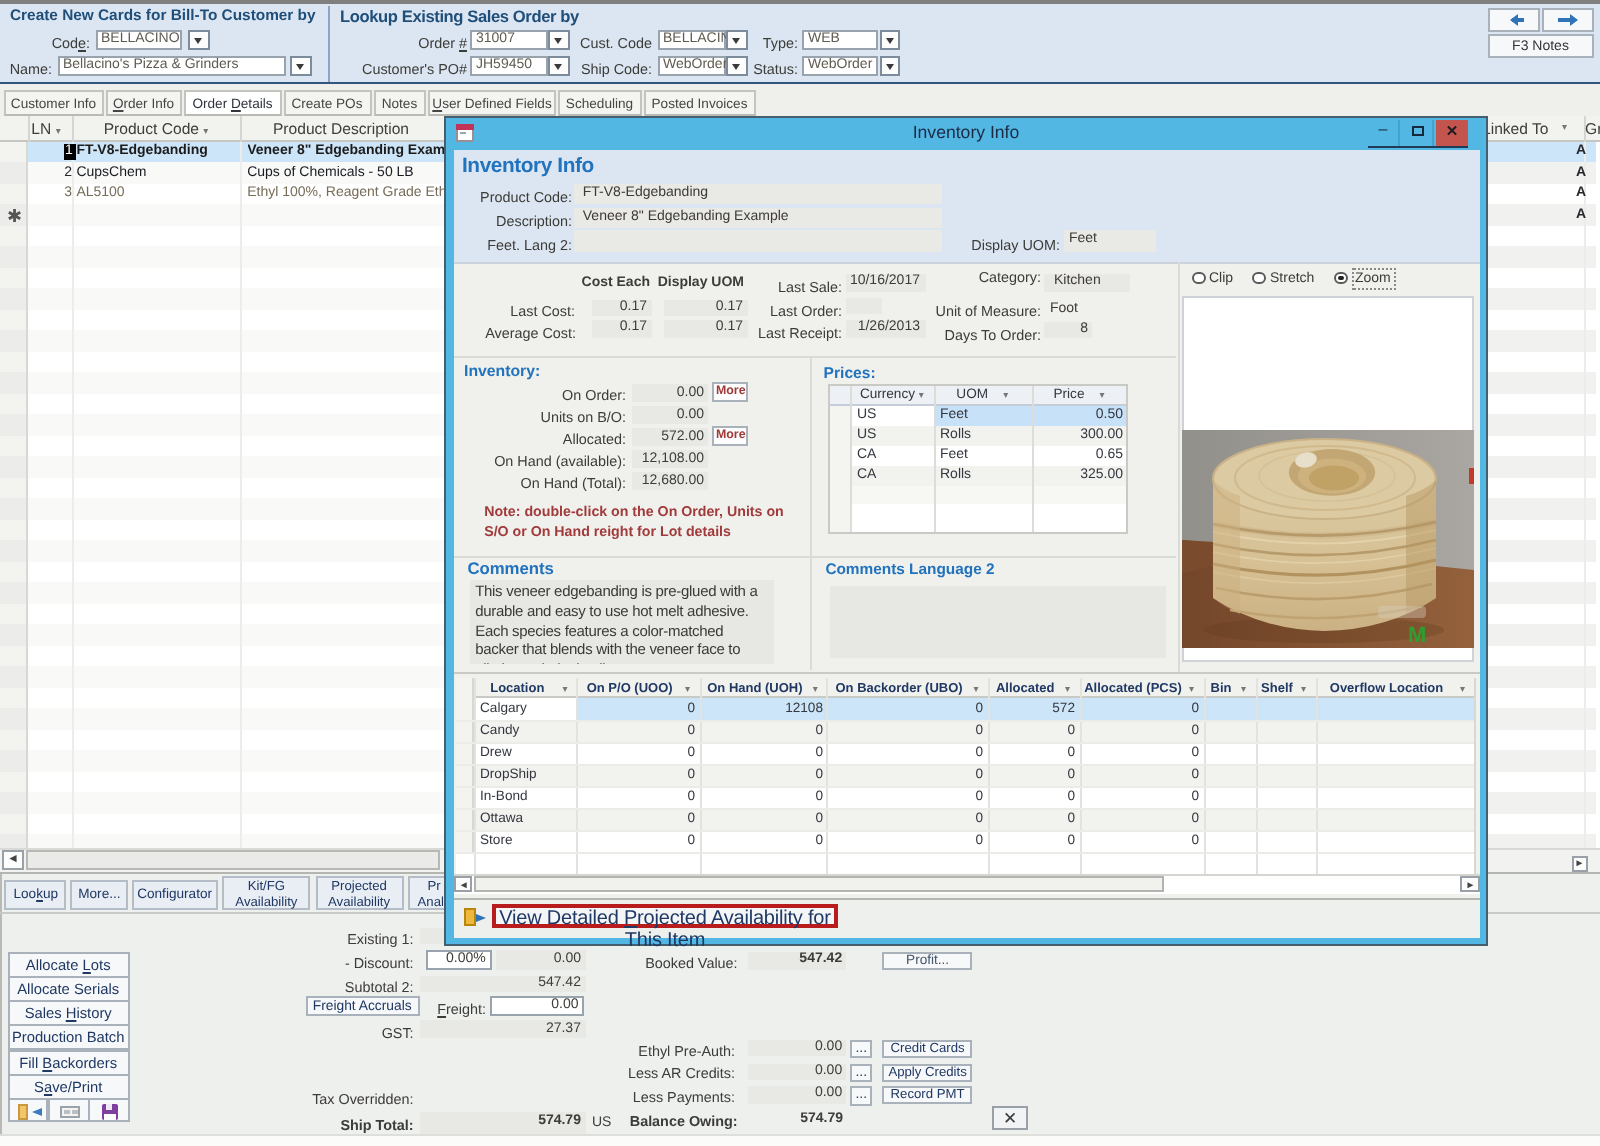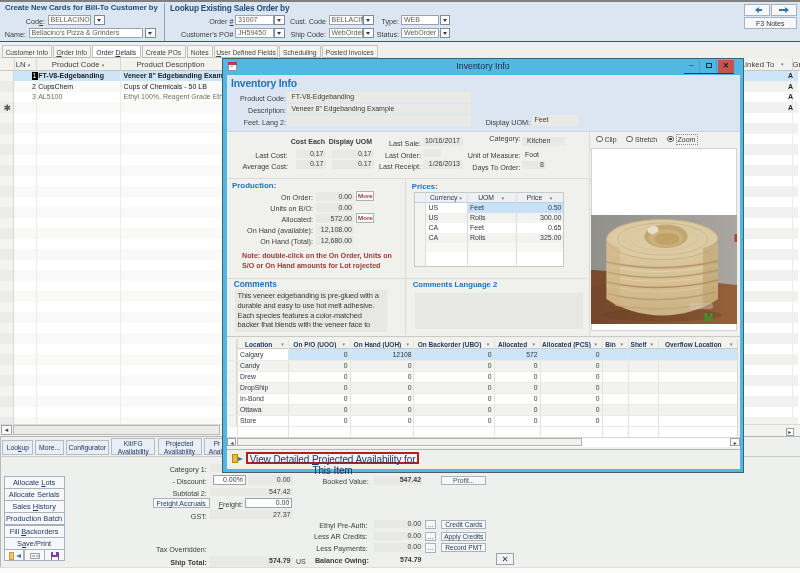--- a/index.html
+++ b/index.html
@@ -192,21 +192,21 @@
 
 <div class="ab" style="left:9px;top:551.5px;width:5px;height:8px;background:#f3c469;border:1px solid #c89a3c"></div>
 <div class="ab" style="left:13.5px;top:553.5px;width:0;height:0;border:2.5px solid transparent;border-right:5px solid #3a7abf"></div>
 <div class="ab" style="left:30px;top:552.5px;width:10px;height:6.5px;background:#f4f4f2;border:1px solid #9aa2aa"></div>
 <div class="ab" style="left:31.5px;top:554.5px;width:3px;height:2.5px;background:#b9bfc5"></div>
 <div class="ab" style="left:35.5px;top:554.5px;width:3px;height:2.5px;background:#b9bfc5"></div>
 <div class="ab" style="left:50.5px;top:551.5px;width:8.5px;height:8.5px;background:#7e3f9e;border-radius:1px"></div>
 <div class="ab" style="left:52.8px;top:552px;width:3.6px;height:3px;background:#efe9f5"></div>
 <div class="ab" style="left:52px;top:556.8px;width:5.5px;height:3px;background:#fdfdfd"></div>
 
-<div class="ab r" style="left:106.8px;top:464.5px;width:100px;font-size:7.2px">Category 1:</div>
+<div class="ab r" style="left:106.8px;top:464.5px;width:100px;font-size:7.2px">Existing 1:</div>
 <div class="ab fld" style="left:210.4px;top:463.6px;width:82.6px;height:8.7px"></div>
 <div class="ab r" style="left:106.8px;top:476.8px;width:100px;font-size:7.2px">- Discount:</div>
 <div class="ab wf r" style="left:212.6px;top:475.2px;width:33.3px;height:9.4px;line-height:7.5px;padding-right:2px;font-size:7px">0.00%</div>
 <div class="ab fld r" style="left:247.8px;top:475.2px;width:45.2px;height:9.4px;line-height:9px;padding-right:2.5px;font-size:7px">0.00</div>
 <div class="ab r" style="left:106.8px;top:488.8px;width:100px;font-size:7.2px">Subtotal 2:</div>
 <div class="ab fld r" style="left:210.4px;top:487.5px;width:82.6px;height:8.9px;line-height:8.9px;padding-right:2.5px;font-size:7px">547.42</div>
 <div class="ab btn" style="left:152.5px;top:498px;width:57.2px;height:9.8px;line-height:9px;font-size:6.9px">Freight Accruals</div>
 <div class="ab r" style="left:203px;top:500px;width:40px;font-size:7.2px"><u>F</u>reight:</div>
 <div class="ab wf r" style="left:245.2px;top:498px;width:47.1px;height:10.2px;line-height:8.5px;padding-right:2px;font-size:7px">0.00</div>
 <div class="ab r" style="left:106.8px;top:511.5px;width:100px;font-size:7.2px">GST:</div>
@@ -341,35 +341,35 @@
 <rect x="143.5" y="19" width="2.5" height="8" fill="#c23a2c"></rect>
 <rect x="98" y="88" width="24" height="6" rx="2" fill="#d8cdbd" opacity="0.4"></rect>
 </svg>
 
 <div class="ab" style="left:227px;top:178.3px;width:361px;height:1px;background:#dadad6"></div>
 <div class="ab" style="left:404.5px;top:178.3px;width:1px;height:157.2px;background:#dadad6"></div>
 <div class="ab" style="left:588.5px;top:130.5px;width:1px;height:205px;background:#dadad6"></div>
 <div class="ab" style="left:227px;top:277.5px;width:361px;height:1px;background:#dadad6"></div>
 <div class="ab" style="left:227px;top:335.5px;width:513px;height:1px;background:#c9c9c5"></div>
 
-<div class="ab b" style="left:232px;top:181px;font-size:7.9px;color:#2173bd">Production:</div>
+<div class="ab b" style="left:232px;top:181px;font-size:7.9px;color:#2173bd">Inventory:</div>
 <div class="ab r" style="left:213px;top:193px;width:100px;font-size:7.2px">On Order:</div>
 <div class="ab fld r" style="left:316px;top:191.8px;width:38px;height:9.1px;line-height:9.1px;padding-right:2px;font-size:7px">0.00</div>
 <div class="ab" style="left:356.4px;top:191.4px;width:18px;height:9.5px;background:#fdfdfd;border:1px solid #a9b1bb;color:#9e3a38;font-weight:bold;font-size:6.2px;line-height:8px;text-align:center">More</div>
 <div class="ab r" style="left:213px;top:204.1px;width:100px;font-size:7.2px">Units on B/O:</div>
 <div class="ab fld r" style="left:316px;top:202.9px;width:38px;height:9.1px;line-height:9.1px;padding-right:2px;font-size:7px">0.00</div>
 <div class="ab r" style="left:213px;top:215px;width:100px;font-size:7.2px">Allocated:</div>
 <div class="ab fld r" style="left:316px;top:213.8px;width:38px;height:9.1px;line-height:9.1px;padding-right:2px;font-size:7px">572.00</div>
 <div class="ab" style="left:356.4px;top:213.4px;width:18px;height:9.5px;background:#fdfdfd;border:1px solid #a9b1bb;color:#9e3a38;font-weight:bold;font-size:6.2px;line-height:8px;text-align:center">More</div>
 <div class="ab r" style="left:213px;top:226.1px;width:100px;font-size:7.2px">On Hand (available):</div>
 <div class="ab fld r" style="left:316px;top:224.9px;width:38px;height:9.1px;line-height:9.1px;padding-right:2px;font-size:7px">12,108.00</div>
 <div class="ab r" style="left:213px;top:237px;width:100px;font-size:7.2px">On Hand (Total):</div>
 <div class="ab fld r" style="left:316px;top:235.8px;width:38px;height:9.1px;line-height:9.1px;padding-right:2px;font-size:7px">12,680.00</div>
 <div class="ab b" style="left:242.1px;top:252.4px;width:150px;font-size:7.1px;color:#a13a3a">Note: double-click on the On Order, Units on</div>
-<div class="ab b" style="left:242.1px;top:262.4px;width:150px;font-size:7.1px;color:#a13a3a">S/O or On Hand amounts for Lot rojected</div>
+<div class="ab b" style="left:242.1px;top:262.4px;width:150px;font-size:7.1px;color:#a13a3a">S/O or On Hand reight for Lot details</div>
 
 <div class="ab b" style="left:411.8px;top:181.5px;font-size:7.8px;color:#2173bd">Prices:</div>
 <div class="ab" style="left:413.5px;top:192.4px;width:150px;height:74.2px;background:#fff;border:1px solid #c9c9c5"></div>
 <div class="ab" style="left:414.5px;top:193.4px;width:148px;height:9.6px;background:#edf0f4;border-bottom:1px solid #c5cdd8"></div>
 <div class="ab" style="left:414.5px;top:203px;width:10.7px;height:62.6px;background:#f4f4f1"></div>
 <div class="ab hl" style="left:466.7px;top:203px;width:96.3px;height:10px;background:#c7e1f8"></div>
 <div class="ab" style="left:425.2px;top:213px;width:138.3px;height:10px;background:#f2f2ef"></div>
 <div class="ab" style="left:425.2px;top:233px;width:138.3px;height:10px;background:#f2f2ef"></div>
 <div class="ab" style="left:425.2px;top:243px;width:138.3px;height:9px;background:#f7f7f4"></div>
 <div class="ab" style="left:425.2px;top:192.9px;width:1px;height:73.2px;background:#dcdcd8"></div>

